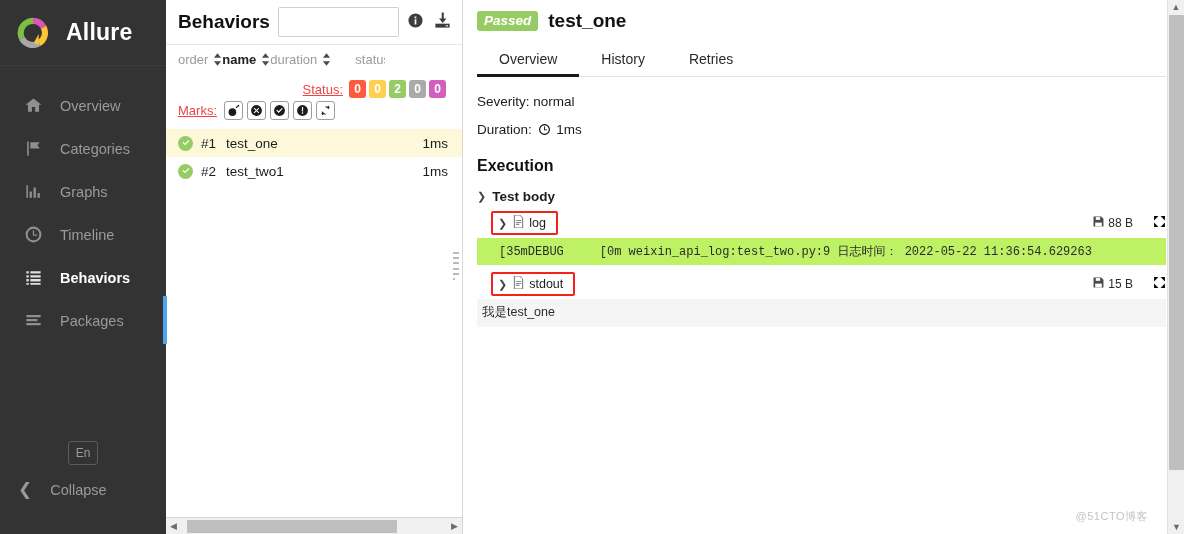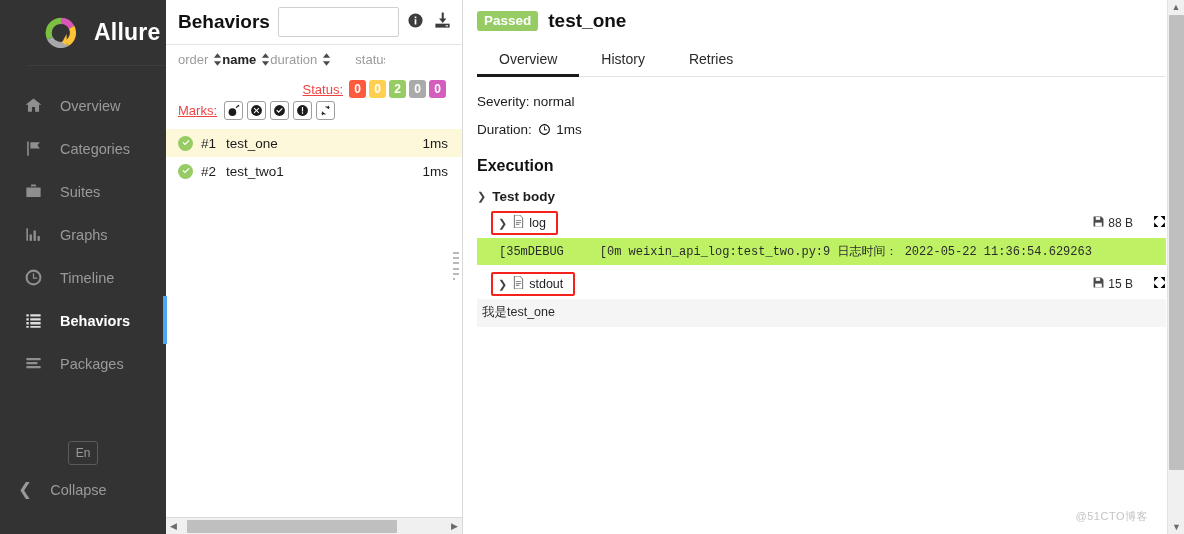--- a/index.html
+++ b/index.html
@@ -18,21 +18,20 @@
     background: #333333;
     display: flex; flex-direction: column;
     flex: 0 0 166px;
     position: relative;
   }
   .brand {
     height: 66px;
     display: flex; align-items: center;
     padding-left: 14px;
     border-bottom: 1px solid #3d3d3d;
-    margin-left: 28px;
   }
   .logo { width: 38px; height: 38px; position: relative; flex: 0 0 38px; }
   .brand-name {
     color: #ffffff; font-size: 23px; font-weight: bold;
     margin-left: 14px; letter-spacing: .2px;
   }
   .nav { margin-top: 18px; }
   .nav-item {
     height: 43px;
     display: flex; align-items: center;
@@ -162,21 +161,21 @@
   .r-inner { padding: 0 18px 0 14px; }
   .breadcrumb {
     display: flex; align-items: center; gap: 6px;
     padding-top: 9px; color: #9b9b9b; font-size: 13.5px;
   }
   .breadcrumb svg { fill: #9b9b9b; }
   .bc-text { cursor: pointer; }
   .title-row { display: flex; align-items: center; gap: 10px; margin-top: 10px; }
   .passed-badge {
     background: #97cc64; color: #fff; font-weight: bold;
-    font-size: 13.5px; padding: 2px 7px 3px 7px; border-radius: 3px;
+    font-size: 13.5px; padding: 2px 7px 3px 7px; border-radius: 3px; font-style: italic;
   }
   .case-title { font-size: 19px; font-weight: bold; color: #111; }
   .tabs {
     display: flex; gap: 0; margin-top: 13px;
     border-bottom: 1px solid #e3e3e3;
   }
   .tab {
     padding: 6px 22px 9px 22px; font-size: 14px; color: #2a2a2a;
     cursor: pointer; position: relative;
   }
@@ -272,29 +271,20 @@
           <svg width="19" height="19" viewBox="0 0 24 24">
               <path d="M4 3h2v18H4z"></path>
               <path d="M8 4h12l-3 4 3 4H8z"></path>
             </svg>
         </span>
         <span>Categories</span>
       </div>
       <div class="nav-item">
         <span class="ico">
           <svg width="19" height="19" viewBox="0 0 24 24">
-              <path d="M9 3h6v3h-2V5h-2v1H9z"></path>
-              <path d="M3 7h18v12H3z"></path>
-            </svg>
-        </span>
-        <span>Suites</span>
-      </div>
-      <div class="nav-item">
-        <span class="ico">
-          <svg width="19" height="19" viewBox="0 0 24 24">
               <path d="M3 4h2v16H3z"></path>
               <path d="M7 12h3v8H7z"></path>
               <path d="M12 7h3v13h-3z"></path>
               <path d="M17 14h3v6h-3z"></path>
             </svg>
         </span>
         <span>Graphs</span>
       </div>
       <div class="nav-item">
         <span class="ico">

